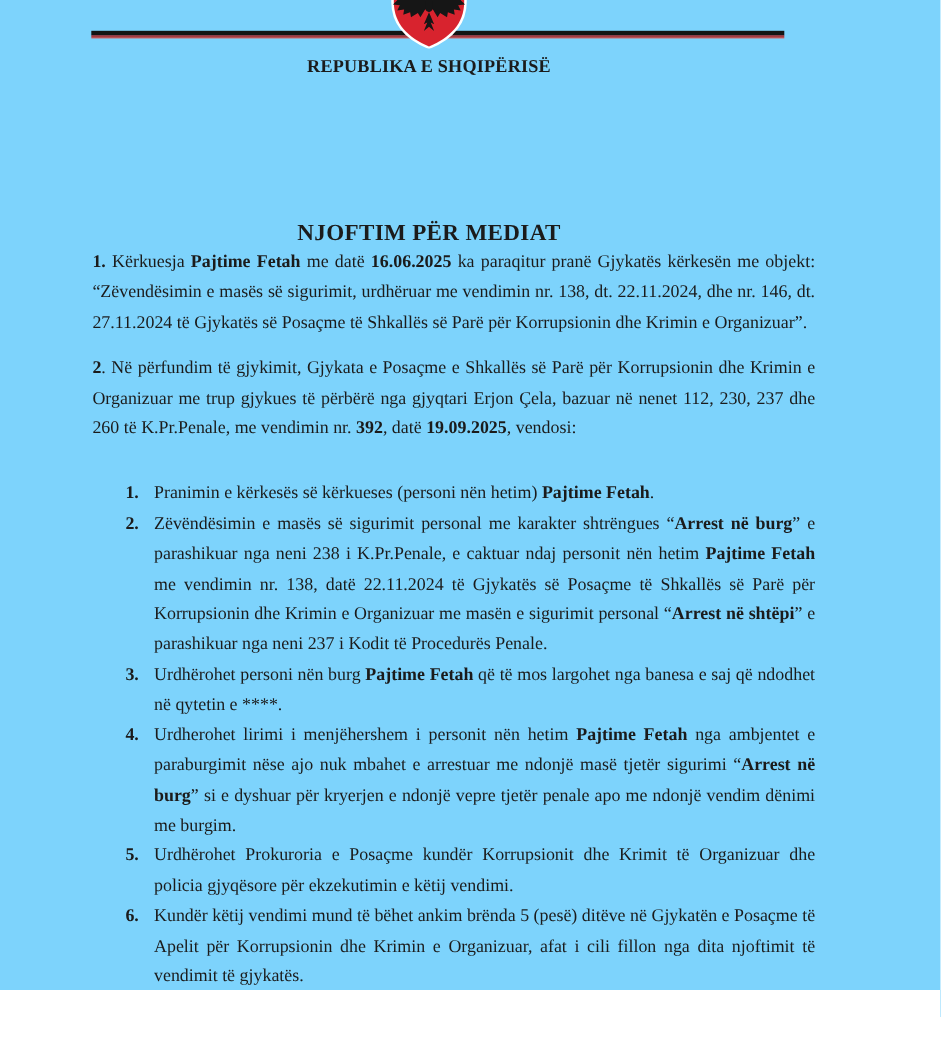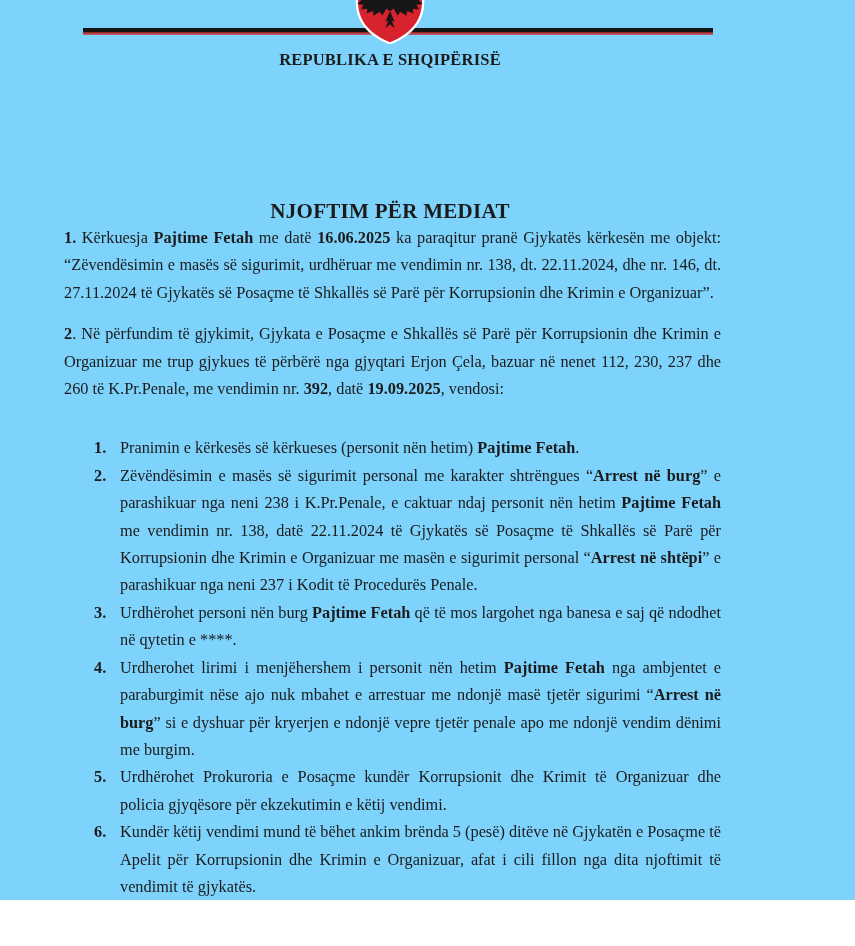--- a/index.html
+++ b/index.html
@@ -15,21 +15,21 @@
   .emblem{position:absolute;left:351px;top:-25px;width:78px;height:69px;}
   .emblem svg{display:block;width:78px;height:69px;}
   .shield{fill:var(--shield-red,#d8232e);stroke:#ffffff;stroke-width:6;paint-order:stroke;}
   .eagle{fill:var(--eagle-black,#161616);}
   
   .org{position:absolute;left:80px;top:47px;width:620px;text-align:center;
        font-weight:bold;font-size:16.5px;line-height:25px;letter-spacing:.2px;}
   .doc-title{position:absolute;left:80px;top:167px;width:620px;text-align:center;
        font-weight:bold;font-size:21px;letter-spacing:.3px;margin-top:32px;}
   
-  .content{position:absolute;left:64px;top:224px;width:657px;
+  .content{position:absolute;left:84px;top:224px;width:657px;
        font-size:16.3px;line-height:27.4px;text-align:justify;}
   .content p{margin:0 0 14px 0;}
   .decisions{margin-top:32px;padding-left:30px;}
   .decision{display:flex;}
   .dnum{flex:none;width:26px;font-weight:bold;}
   .dbody{flex:1;text-align:justify;}
   .b{font-weight:bold;}
   .i{}
   .dateline{position:absolute;top:906px;right:121px;font-weight:bold;font-size:16px;}
 </style>
@@ -68,21 +68,21 @@
   <div class="doc-title">NJOFTIM PËR MEDIAT</div>
 
   <div class="content">
     <div>
         <p><span class="b ">1.</span><span class=""> Kërkuesja </span><span class="b ">Pajtime Fetah</span><span class=""> me datë </span><span class="b ">16.06.2025</span><span class=""> ka paraqitur pranë Gjykatës kërkesën me objekt: “Zëvendësimin e masës së sigurimit, urdhëruar me vendimin nr. 138, dt. 22.11.2024, dhe nr. 146, dt. 27.11.2024 të Gjykatës së Posaçme të Shkallës së Parë për Korrupsionin dhe Krimin e Organizuar”.</span></p>
         <p><span class="b ">2</span><span class="">. Në përfundim të gjykimit, Gjykata e Posaçme e Shkallës së Parë për Korrupsionin dhe Krimin e Organizuar me trup gjykues të përbërë nga gjyqtari Erjon Çela, bazuar në nenet 112, 230, 237 dhe 260 të K.Pr.Penale, me vendimin nr. </span><span class="b ">392</span><span class="">, datë </span><span class="b ">19.09.2025</span><span class="">, vendosi:</span></p>
       </div>
     <div class="decisions">
         <div class="decision">
           <span class="dnum">1.</span>
-          <div class="dbody"><span class="">Pranimin e kërkesës së kërkueses (personit nën hetim) </span><span class="b ">Pajtime Fetah</span><span class="">.</span></div>
+          <div class="dbody"><span class="">Pranimin e kërkesës së kërkueses (personi nën hetim) </span><span class="b ">Pajtime Fetah</span><span class="">.</span></div>
         </div>
         <div class="decision">
           <span class="dnum">2.</span>
           <div class="dbody"><span class="">Zëvëndësimin e masës së sigurimit personal me karakter shtrëngues “</span><span class="b i">Arrest në burg</span><span class="">” e parashikuar nga neni 238 i K.Pr.Penale, e caktuar ndaj personit nën hetim </span><span class="b ">Pajtime Fetah</span><span class=""> me vendimin nr. 138, datë 22.11.2024 të Gjykatës së Posaçme të Shkallës së Parë për Korrupsionin dhe Krimin e Organizuar me masën e sigurimit personal “</span><span class="b i">Arrest në shtëpi</span><span class="">” e parashikuar nga neni 237 i Kodit të Procedurës Penale.</span></div>
         </div>
         <div class="decision">
           <span class="dnum">3.</span>
           <div class="dbody"><span class="">Urdhërohet personi nën burg </span><span class="b ">Pajtime Fetah</span><span class=""> që të mos largohet nga banesa e saj që ndodhet në qytetin e ****.</span></div>
         </div>
         <div class="decision">

